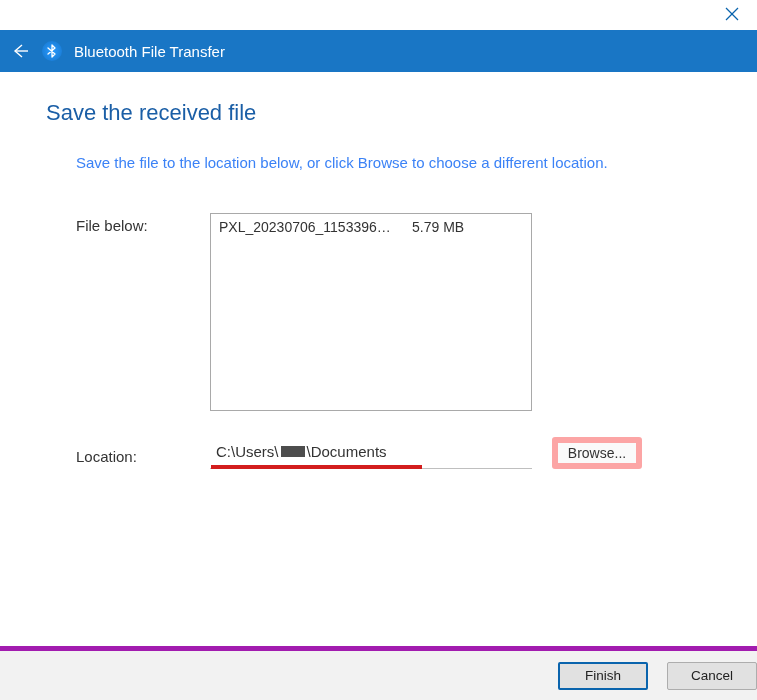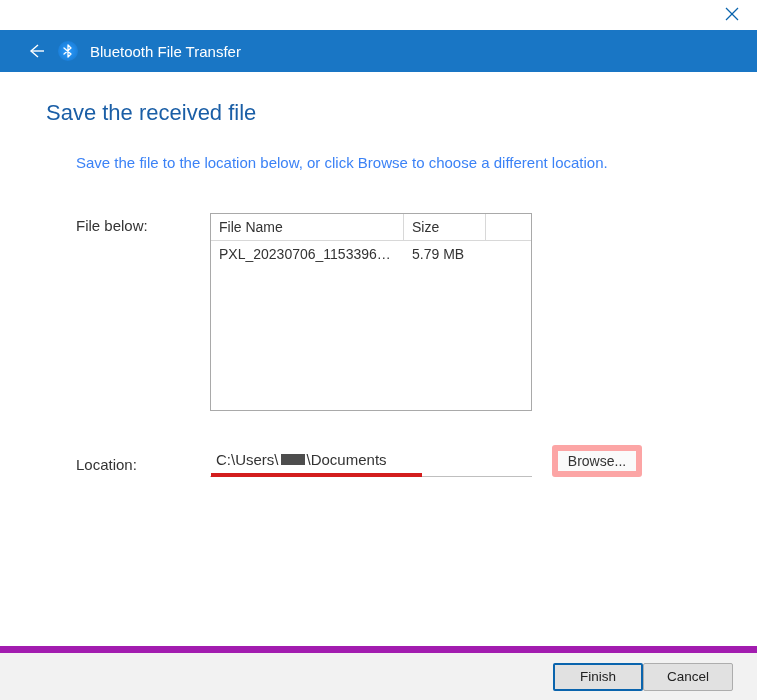--- a/index.html
+++ b/index.html
@@ -22,21 +22,21 @@
   }
   .close-x {
     color: #0a64ad;
     font-size: 15px;
   }
   .header {
     background: #1976c5;
     height: 42px;
     display: flex;
     align-items: center;
-    padding: 0 26px;
+    padding: 0 10px;
     gap: 12px;
     color: #fff;
   }
   .back-arrow {
     width: 20px; height: 20px;
     display: flex; align-items: center; justify-content: center;
   }
   .back-arrow svg { stroke: #fff; stroke-width: 1.4; fill: none; }
   .bt-icon {
     width: 20px; height: 20px;
@@ -145,26 +145,26 @@
     display: flex; align-items: center; justify-content: center;
     font-size: 14px;
     color: #333;
     cursor: pointer;
   }
   .footer {
     position: absolute;
     left: 0; right: 0; bottom: 0;
     height: 54px;
     background: #f2f2f2;
-    border-top: 7px solid #a21caf;
+    border-top: 5px solid #a21caf;
     display: flex;
     align-items: center;
     justify-content: flex-end;
-    padding: 0 24px;
-    gap: 0;
+    padding: 0 0;
+    gap: 19px;
   }
   .win-btn {
     height: 28px;
     width: 90px;
     border: 1px solid #adadad;
     background: #e1e1e1;
     border-radius: 2px;
     font-size: 13.5px;
     color: #222;
     display: flex; align-items: center; justify-content: center;
@@ -201,33 +201,28 @@
   <div class="header-title">Bluetooth File Transfer</div>
 </div>
 
 <div class="content">
   <h1 class="page-title">Save the received file</h1>
   <p class="instruction">Save the file to the location below, or click Browse to choose a different location.</p>
 
   <div class="row">
     <div class="label-col">File below:</div>
     <div class="file-table">
-      <div class="ft-head">
-        <div class="col-name">File Name</div>
-        <div class="col-size">Size</div>
-        <div class="col-end"></div>
-      </div>
       <div class="ft-body-row">
         <div class="col-name">PXL_20230706_115339693....</div>
         <div class="col-size">5.79 MB</div>
       </div>
     </div>
   </div>
 
-  <div class="row" style="margin-top:34px; align-items:center;">
+  <div class="row" style="margin-top:26px; align-items:center;">
     <div class="label-col" style="padding-top:6px;">Location:</div>
     <div class="loc-wrap">
       <div class="loc-input-wrap">
         <span>C:\Users\</span>
         <span class="redact"></span>
         <span>\Documents</span>
         <div class="redstrike"></div>
       </div>
       <div class="browse-btn">Browse...</div>
     </div>

